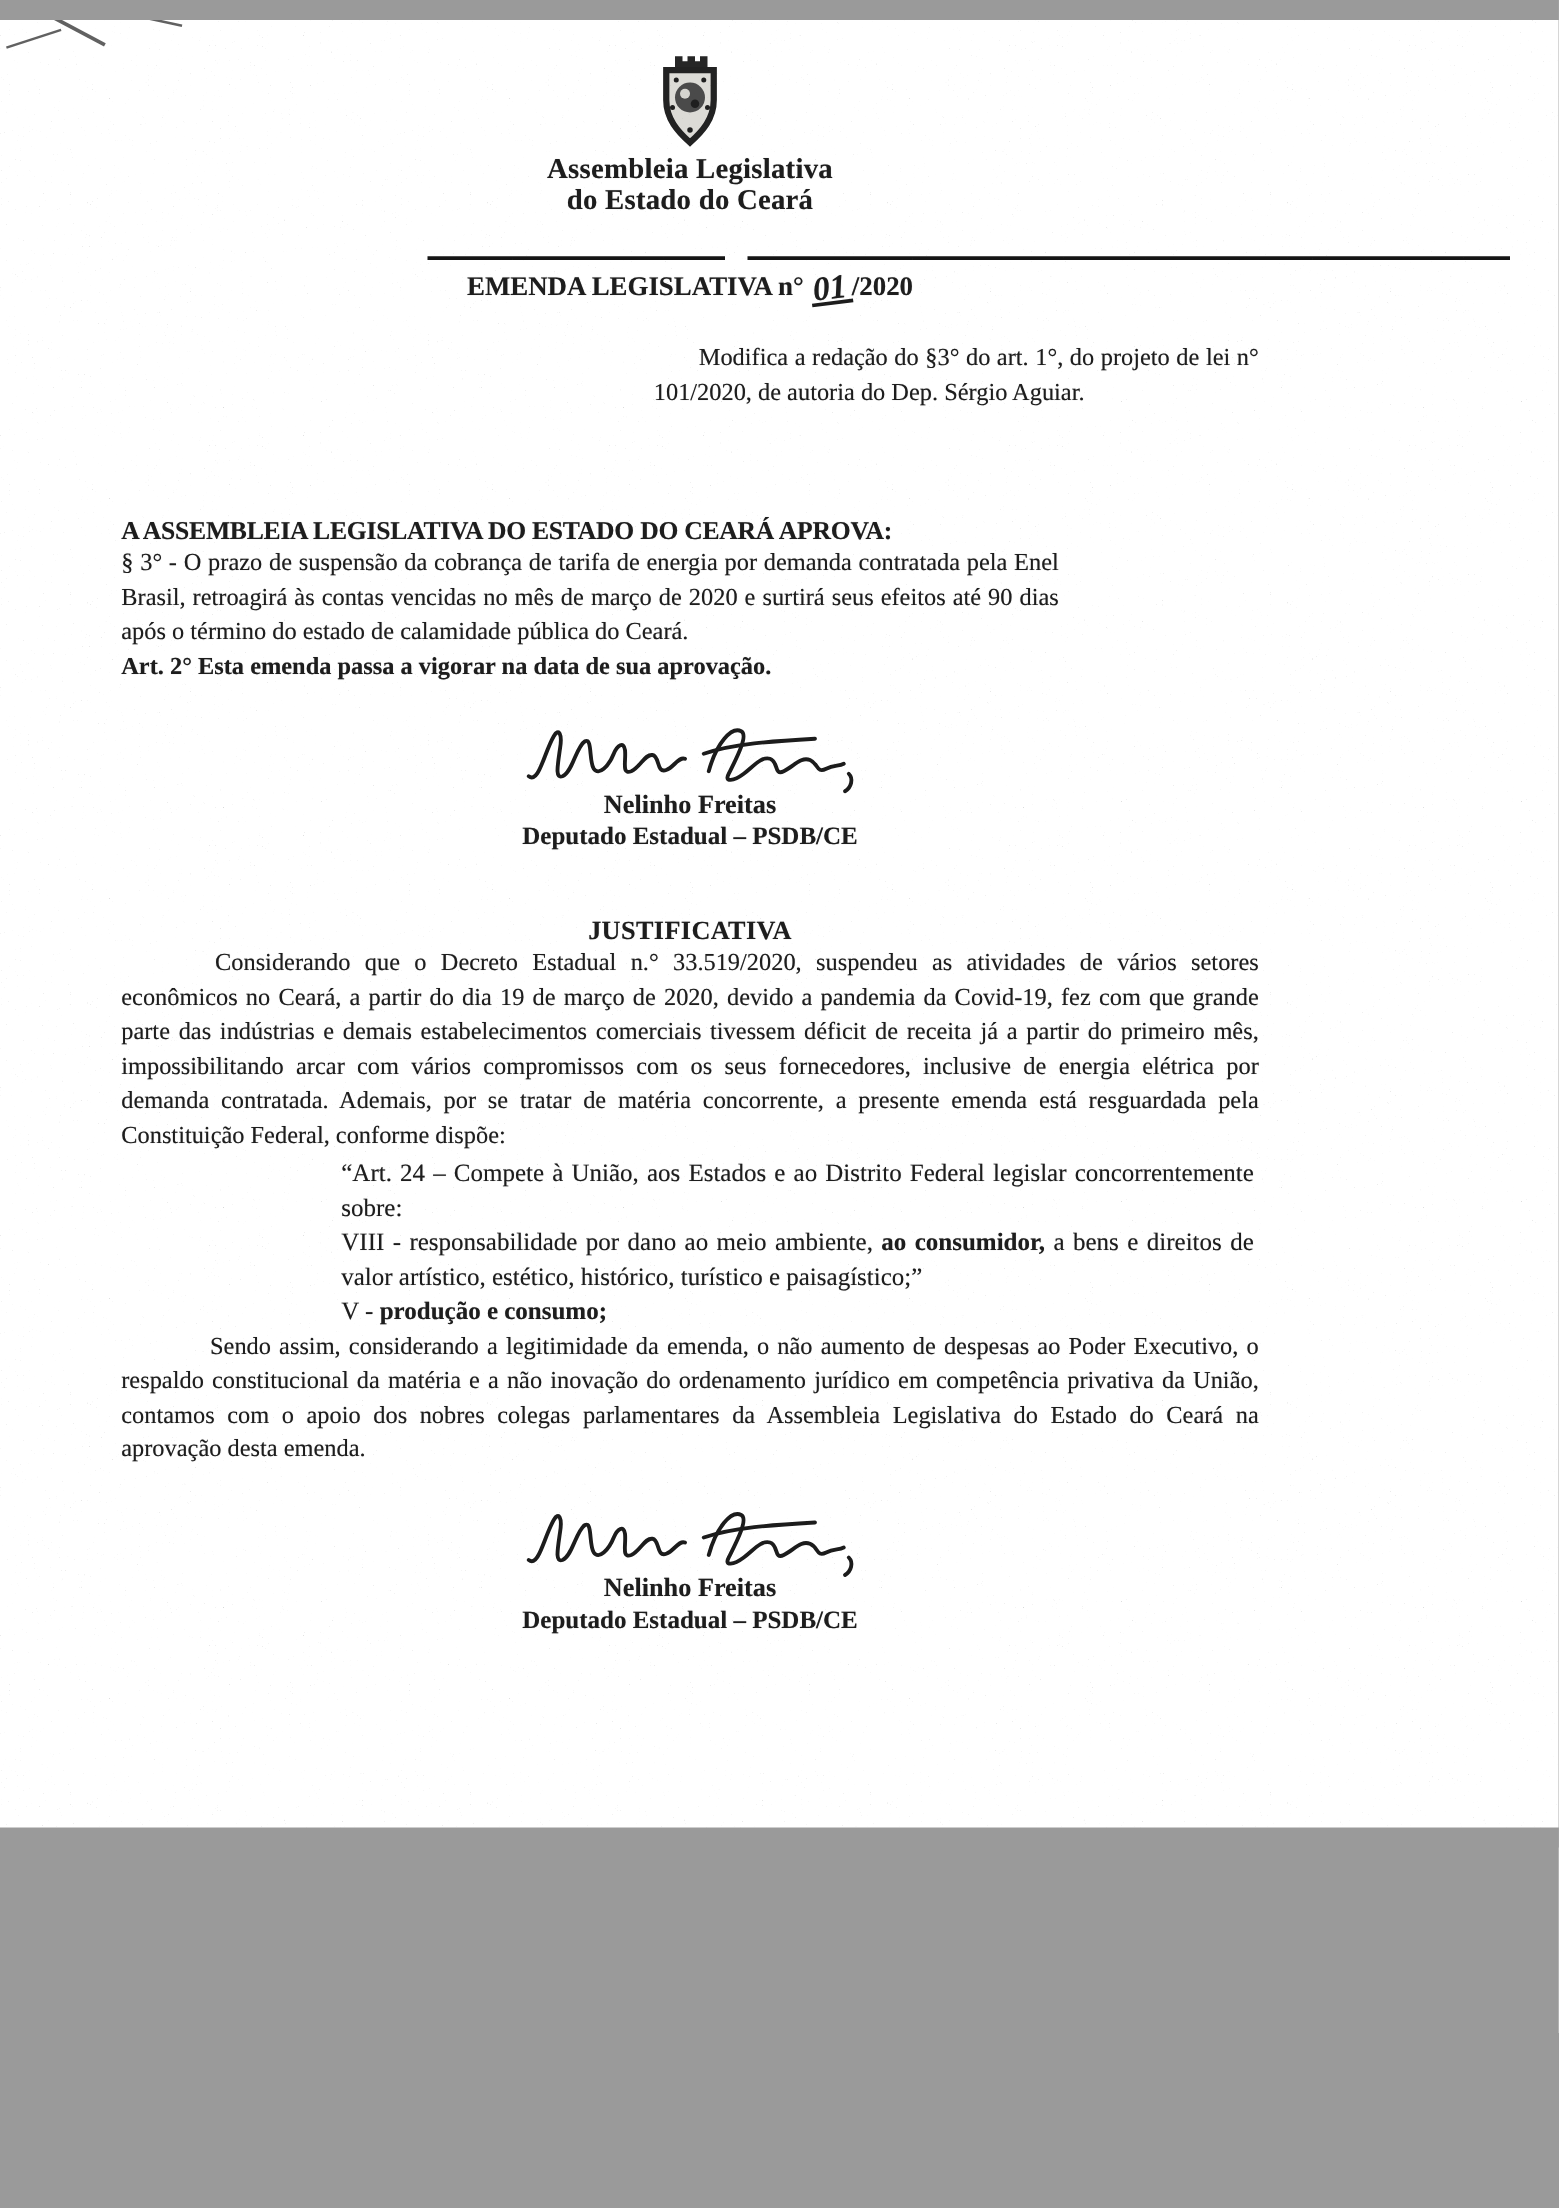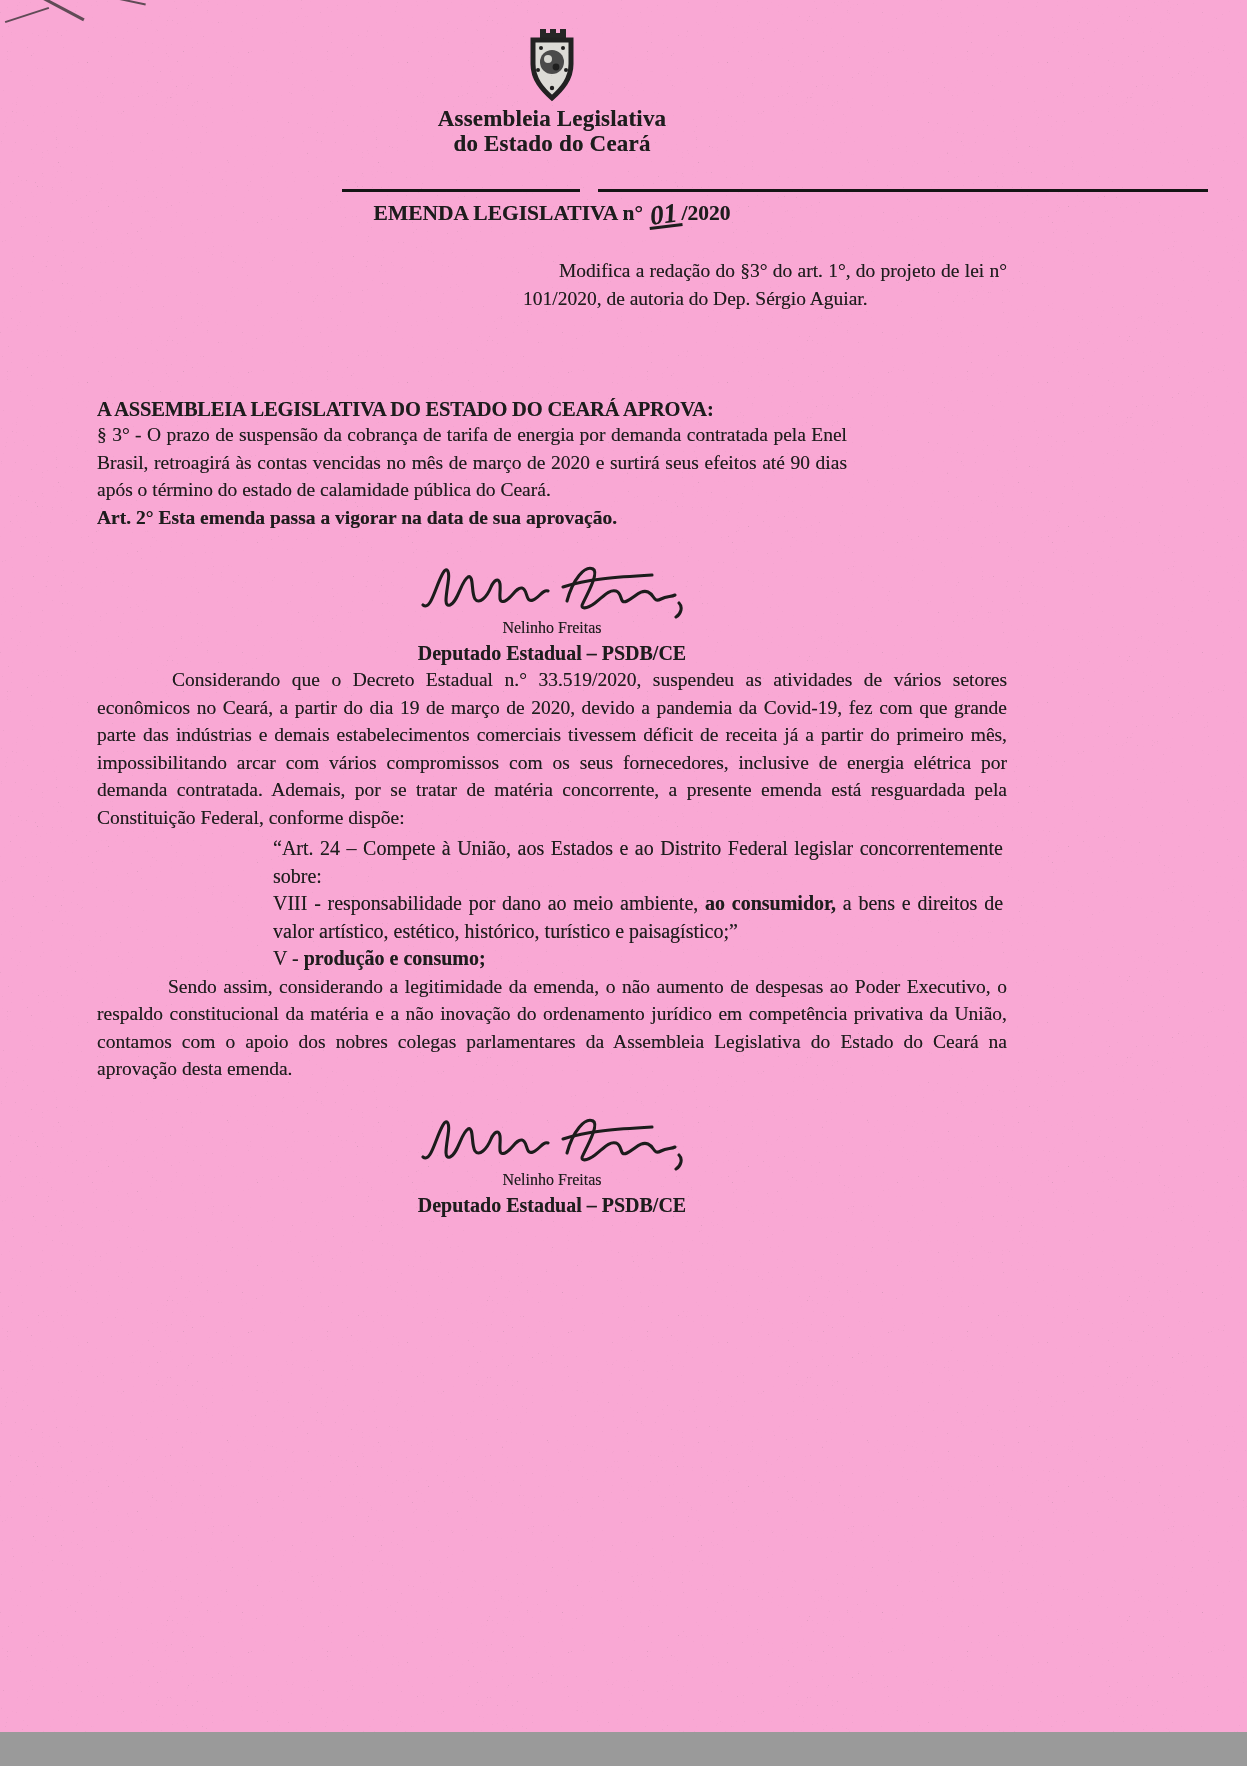--- a/index.html
+++ b/index.html
@@ -1,20 +1,20 @@
 <!DOCTYPE html>
 <html><head>
 <meta charset="utf-8">
 <style>
   html,body { margin:0; padding:0; background:#9a9a9a; }
   .page {
     position:relative;
-    width:1247px; height:1732px;
-    margin:0 auto;
-    background:#f9a8d4;
+    width:1247px; height:1446px;
+    margin:16px auto;
+    background:#ffffff;
     overflow:hidden;
     font-family:"Liberation Serif", serif;
     color:#1d1d1d;
     text-shadow:0 0 0.6px rgba(10,10,10,0.45);
   }
   .content { position:absolute; left:97px; top:0; width:910px; }
 
   
   .crest { display:block; margin:26px auto 2px auto; }
   .org-name { text-align:center; font-weight:bold; font-size:23px; line-height:25px; letter-spacing:0.2px; }
@@ -40,21 +40,21 @@
   .approval-heading { margin-top:86px; font-weight:bold; font-size:20.5px; letter-spacing:-0.2px; }
 
   p.body-text { margin:0; font-size:19.5px; line-height:27.5px; text-align:justify; }
   .art1 { margin-top:42px; }
   .par3 { margin:16px 0 0 160px; width:750px; }
   .art2 { margin-top:44px;font-weight:bold; }
 
   
   .sig-block { margin-top:26px; text-align:center; }
   .sig-svg { display:block; margin:0 auto -4px auto; }
-  .sig-name { font-weight:normal; font-size:16px; line-height:25px; }
+  .sig-name { font-weight:bold; font-size:21px; line-height:25px; }
   .sig-title { font-weight:bold; font-size:20px; line-height:26px; }
 
   
   .just-heading { margin-top:50px; text-align:center; font-weight:bold; font-size:21px; letter-spacing:0.3px; }
   .just-p1 { margin-top:4px; text-indent:75px; line-height:28.4px; }
   .quote-block { margin:4px 0 0 176px; width:730px; }
   .quote-block p { margin:0; font-size:20px; line-height:27.5px; text-align:justify; }
   .just-p2 { margin-top:26px; text-indent:71px; line-height:28.4px; }
   .b { font-weight:bold; }
 
@@ -117,20 +117,21 @@
           <path d="M6 48 C 14 54, 18 30, 26 16 C 30 9, 33 14, 31 26 C 29 40, 27 50, 33 48 C 41 45, 44 24, 51 20 C 57 17, 54 36, 58 42 C 62 48, 70 40, 74 30 C 77 23, 82 20, 83 27 C 84 36, 80 47, 88 44 C 95 41, 99 30, 105 31 C 111 32, 108 46, 116 43 C 122 41, 126 32, 131 34"></path>
           <path d="M150 44 C 156 22, 168 8, 176 12 C 182 15, 172 34, 166 46 C 162 53, 170 52, 178 46 C 186 40, 192 32, 199 34 C 206 36, 202 48, 210 44 C 218 40, 224 32, 231 35 C 238 38, 236 46, 244 42 C 250 39, 254 40, 258 38"></path>
           <path d="M146 30 C 170 22, 200 20, 235 18"></path>
           <path d="M262 46 C 266 50, 264 57, 259 60"></path>
         </g>
       </svg>
       <div class="sig-name">Nelinho Freitas</div>
       <div class="sig-title">Deputado Estadual – PSDB/CE</div>
     </div>
 
+    <div class="just-heading">JUSTIFICATIVA</div>
     <p class="body-text just-p1">Considerando que o Decreto Estadual n.° 33.519/2020, suspendeu as atividades de vários setores econômicos no Ceará, a partir do dia 19 de março de 2020, devido a pandemia da Covid-19, fez com que grande parte das indústrias e demais estabelecimentos comerciais tivessem déficit de receita já a partir do primeiro mês, impossibilitando arcar com vários compromissos com os seus fornecedores, inclusive de energia elétrica por demanda contratada. Ademais, por se tratar de matéria concorrente, a presente emenda está resguardada pela Constituição Federal, conforme dispõe:</p>
 
     <div class="quote-block">
       <p>“Art. 24 – Compete à União, aos Estados e ao Distrito Federal legislar concorrentemente sobre:</p>
       <p><span>VIII -  responsabilidade por dano ao meio ambiente, </span><span class="b">ao consumidor,</span><span> a bens e direitos de valor artístico, estético, histórico, turístico e paisagístico;”</span></p>
       <p><span>V - </span><span class="b">produção e consumo;</span></p>
     </div>
 
     <p class="body-text just-p2">Sendo assim, considerando a legitimidade da emenda, o não aumento de despesas ao Poder Executivo, o respaldo constitucional da matéria e a não inovação do ordenamento jurídico em competência privativa da União, contamos com o apoio dos nobres colegas parlamentares da Assembleia Legislativa do Estado do Ceará na aprovação desta emenda.</p>
 

